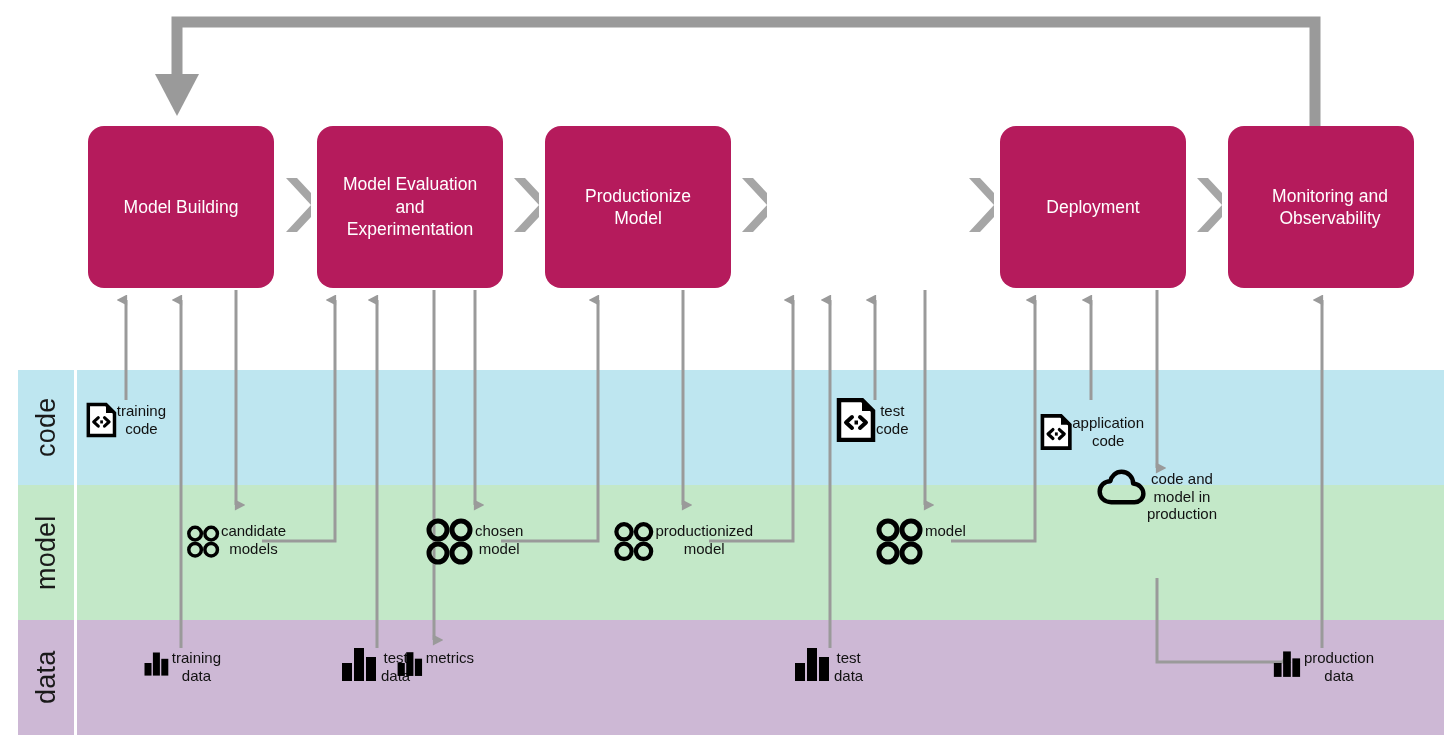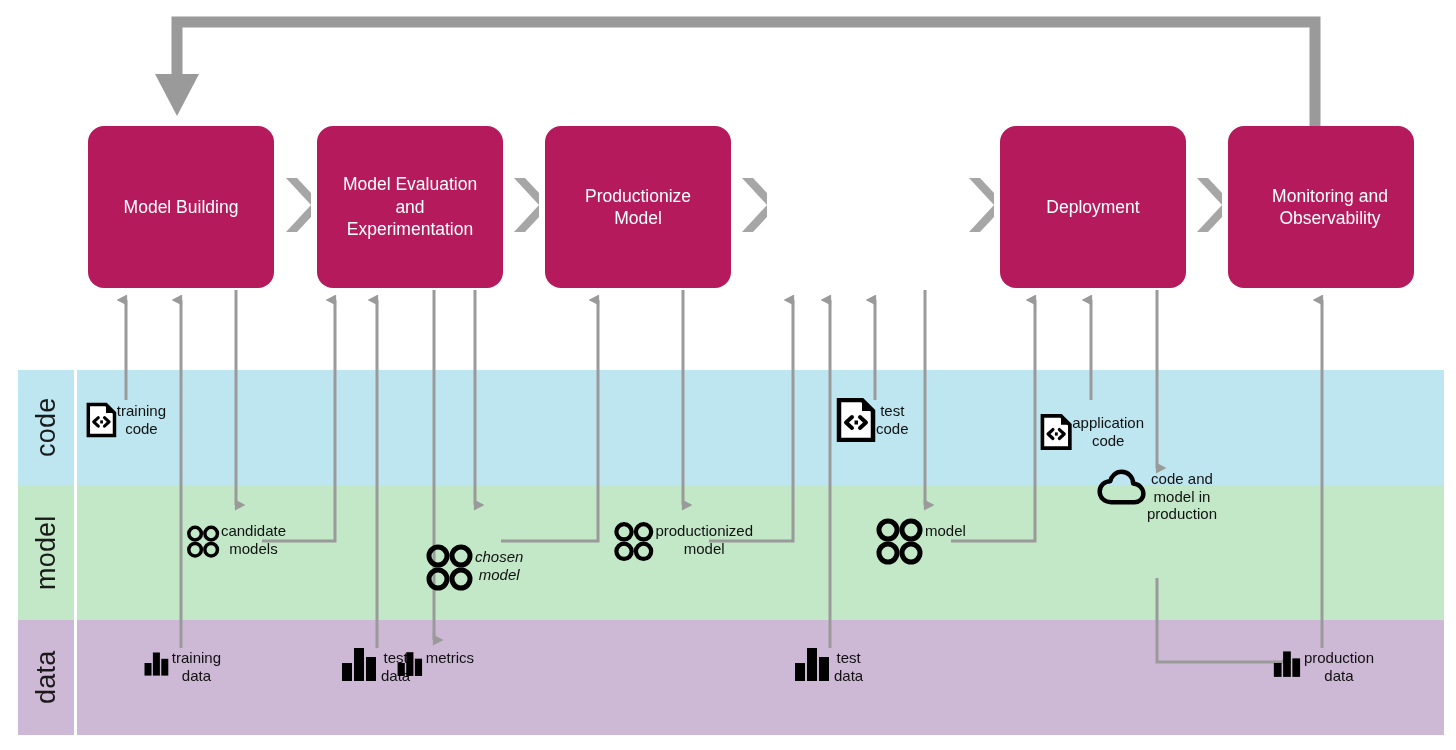--- a/index.html
+++ b/index.html
@@ -180,21 +180,21 @@
     <svg class="ico" width="50" height="48" viewBox="0 0 50 48">
       <circle cx="13" cy="12" r="9" fill="none" stroke="#000" stroke-width="5"></circle>
       <circle cx="36" cy="12" r="9" fill="none" stroke="#000" stroke-width="5"></circle>
       <circle cx="13" cy="35" r="9" fill="none" stroke="#000" stroke-width="5"></circle>
       <circle cx="36" cy="35" r="9" fill="none" stroke="#000" stroke-width="5"></circle>
     </svg>
     <div class="caption">candidate
 models</div>
   </div>
 
-  <div class="artifact" style="left:425px;top:544px;width:100px;font-style:italic;">
+  <div class="artifact" style="left:425px;top:518px;width:100px;">
     <svg class="ico" width="50" height="48" viewBox="0 0 50 48">
       <circle cx="13" cy="12" r="9" fill="none" stroke="#000" stroke-width="5"></circle>
       <circle cx="36" cy="12" r="9" fill="none" stroke="#000" stroke-width="5"></circle>
       <circle cx="13" cy="35" r="9" fill="none" stroke="#000" stroke-width="5"></circle>
       <circle cx="36" cy="35" r="9" fill="none" stroke="#000" stroke-width="5"></circle>
     </svg>
     <div class="caption">chosen
 model</div>
   </div>
 

